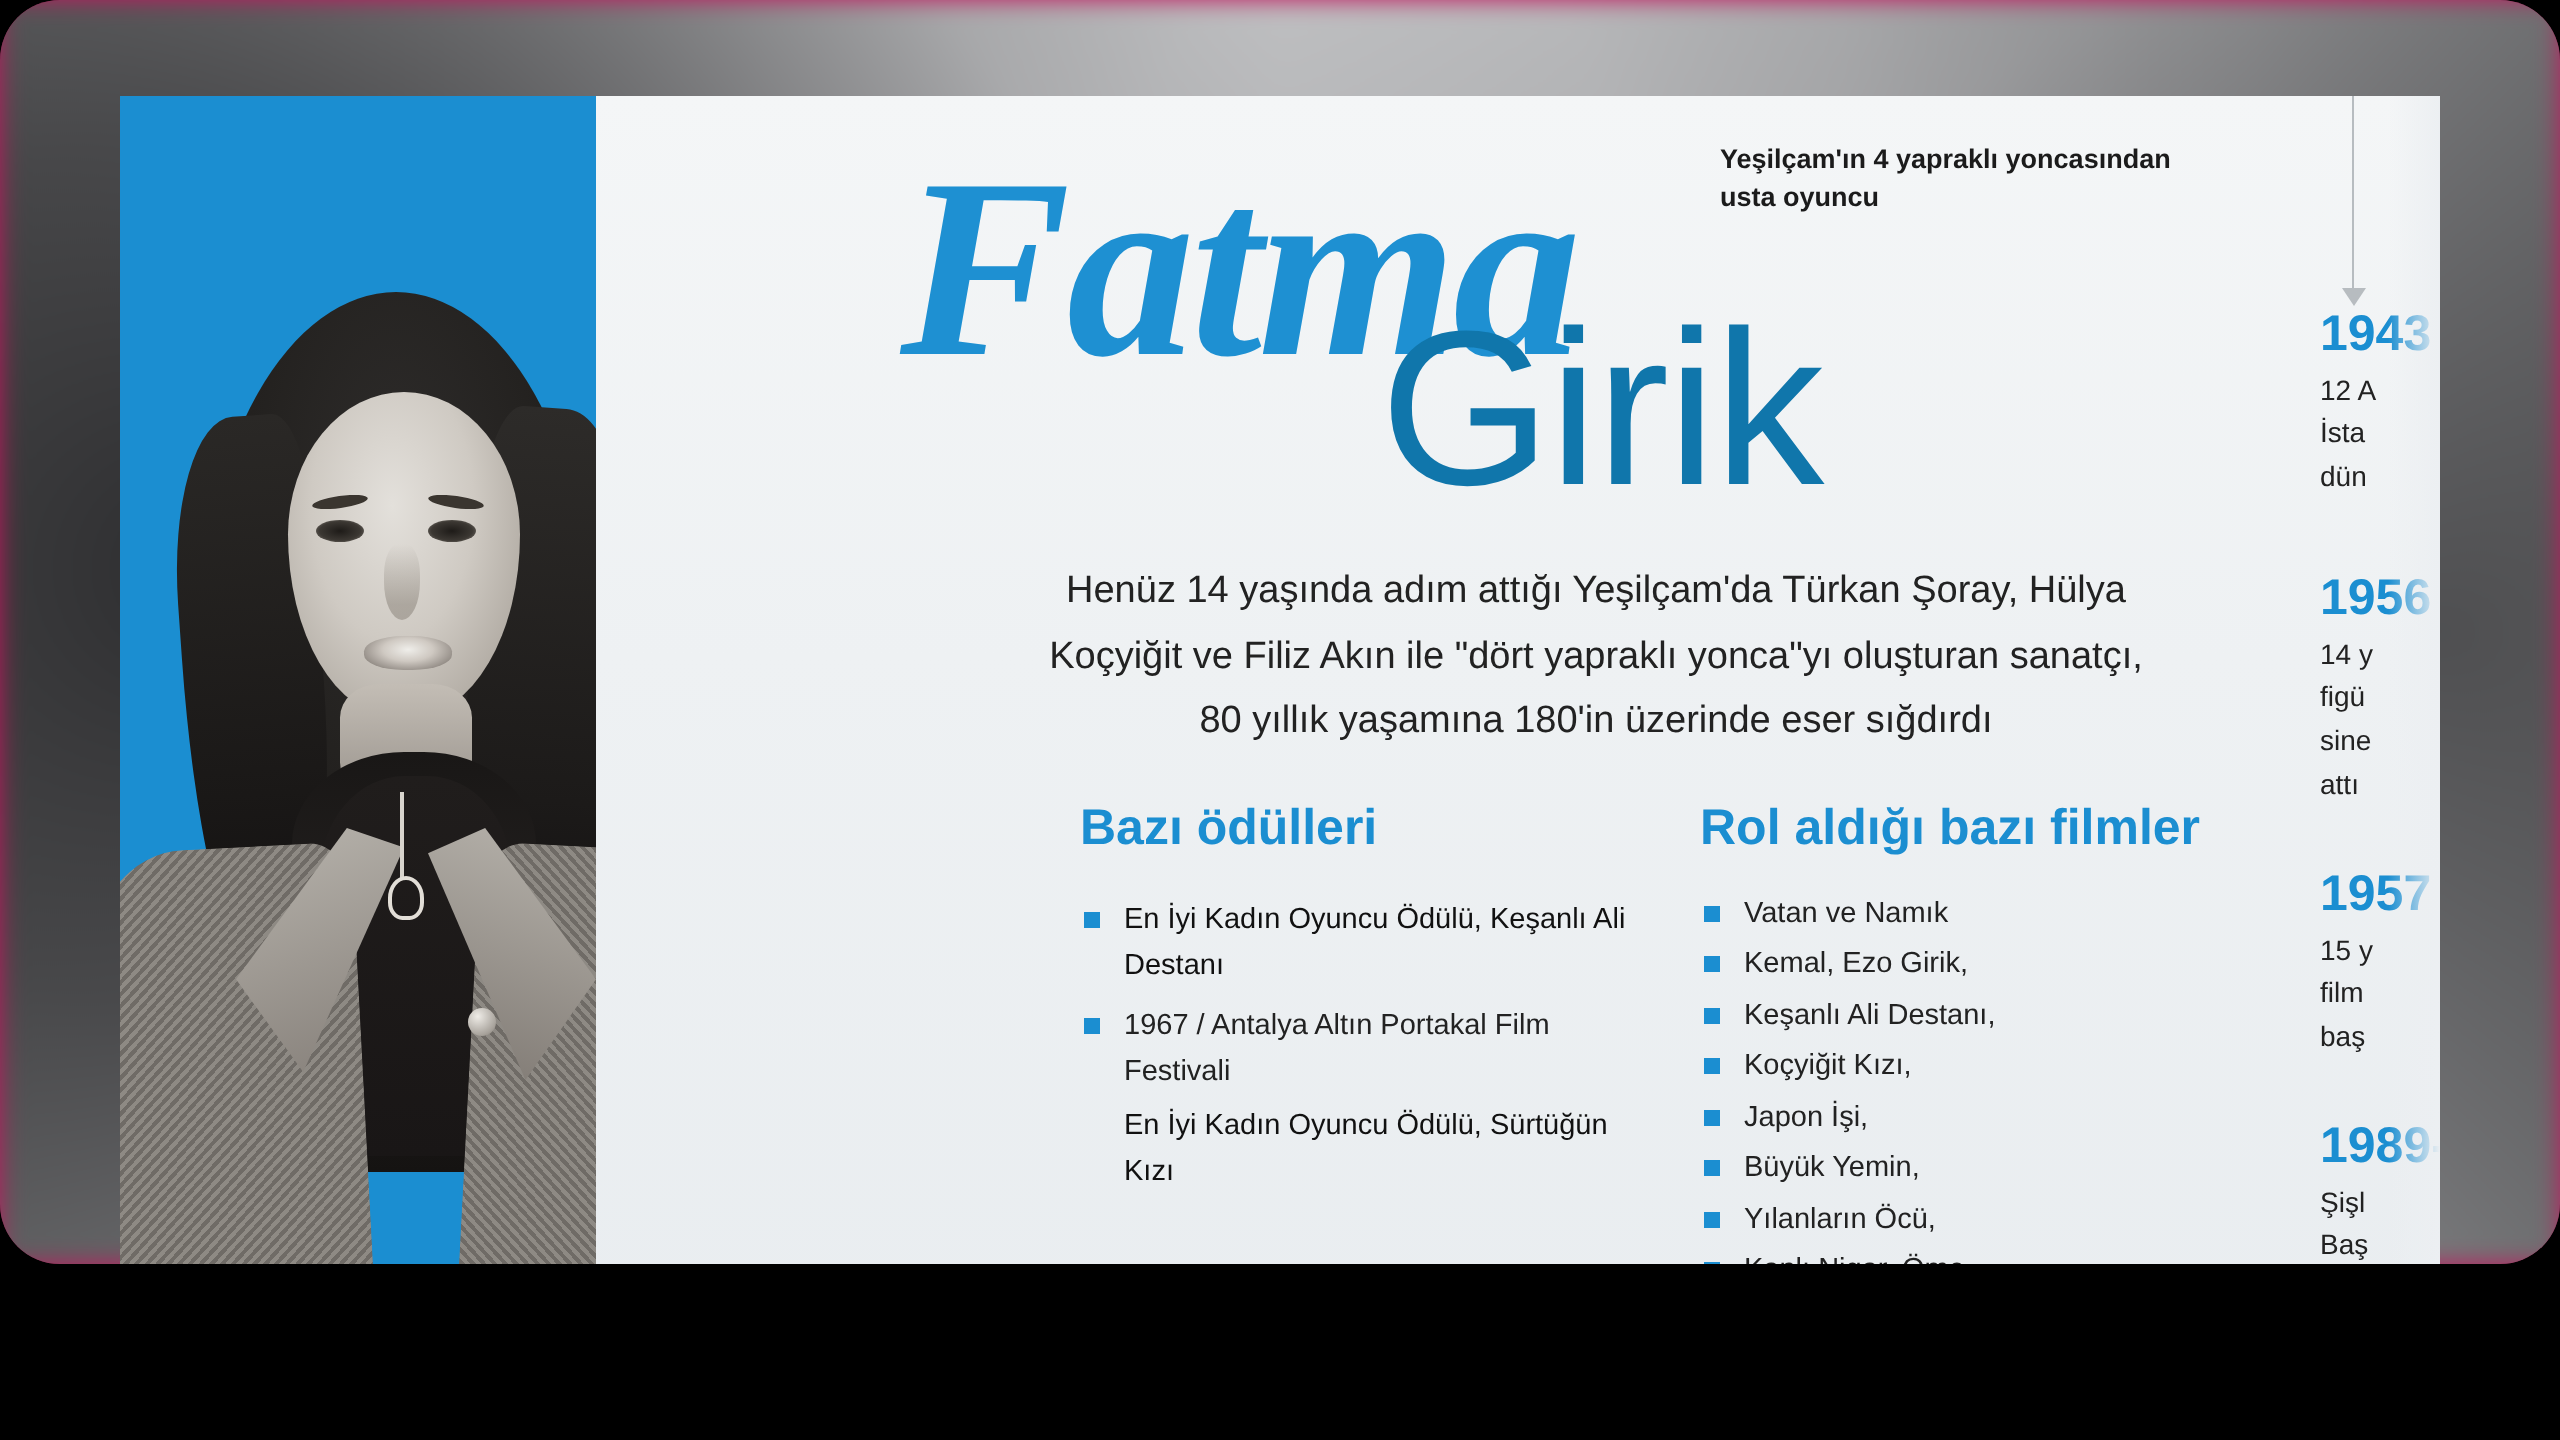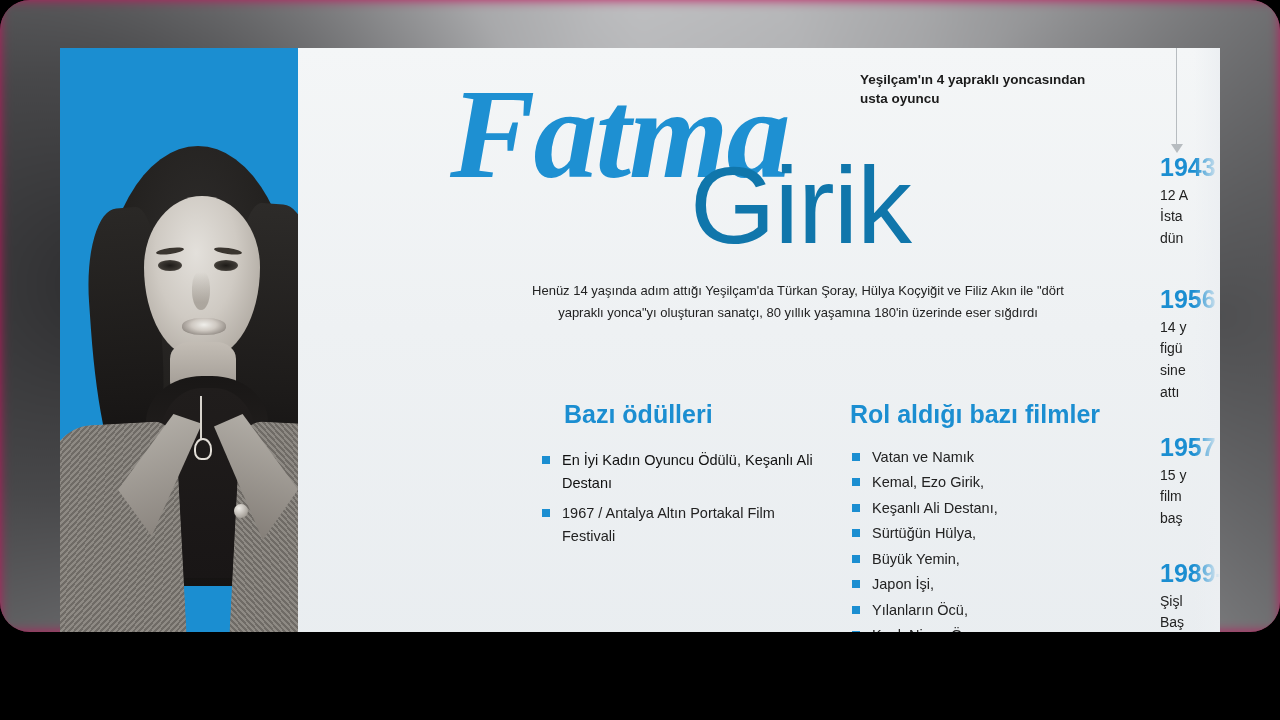--- a/index.html
+++ b/index.html
@@ -211,34 +211,34 @@
     line-height: 1.42;
     color: #1b1b1b;
   }
 
   .lede {
     position: absolute;
     left: 452px;
     top: 232px;
     width: 572px;
     text-align: center;
-    font-size: 13px;
+    font-size: 19px;
     line-height: 1.72;
     color: #222;
   }
 
   
   .col-heads { position: absolute; top: 352px; left: 0; width: 100%; }
   .h2 {
     position: absolute;
     font-size: 25px;
     font-weight: 700;
     color: #1b8ed1;
   }
-  .h2.left { left: 504px; }
+  .h2.left { left: 480px; }
   .h2.right { left: 790px; }
 
   .list {
     position: absolute;
     top: 398px;
     font-size: 14.5px;
     color: #222;
   }
   .list.left { left: 480px; width: 280px; }
   .list.right { left: 790px; width: 260px; }
@@ -346,30 +346,31 @@
       <div class="h2 left">Bazı ödülleri</div>
       <div class="h2 right">Rol aldığı bazı filmler</div>
     </div>
 
     <div class="list left">
       <div class="li">
         <span class="award">En İyi Kadın Oyuncu Ödülü, Keşanlı Ali Destanı</span>
       </div>
       <div class="li">
         <span>1967 / Antalya Altın Portakal Film Festivali</span>
+        <span class="award">En İyi Kadın Oyuncu Ödülü, Sürtüğün Kızı</span>
       </div>
     </div>
 
     <div class="list right">
       <div class="li plain" style="padding-left:22px;">Vatan ve Namık</div>
       <div class="li plain">Kemal, Ezo Girik,</div>
       <div class="li plain">Keşanlı Ali Destanı,</div>
-      <div class="li plain">Sürtüğün Hülya,</div>
+      <div class="li plain">Koçyiğit Kızı,</div>
+      <div class="li plain">Japon İşi,</div>
       <div class="li plain">Büyük Yemin,</div>
-      <div class="li plain">Japon İşi,</div>
       <div class="li plain">Yılanların Öcü,</div>
       <div class="li plain">Kanlı Nigar, Öme</div>
     </div>
 
     <div class="timeline">
       <div class="tl-rule"></div>
       <div class="tl-arrow"></div>
 
       <div class="tl-item" style="top:106px">
         <div class="tl-year">1943</div>

